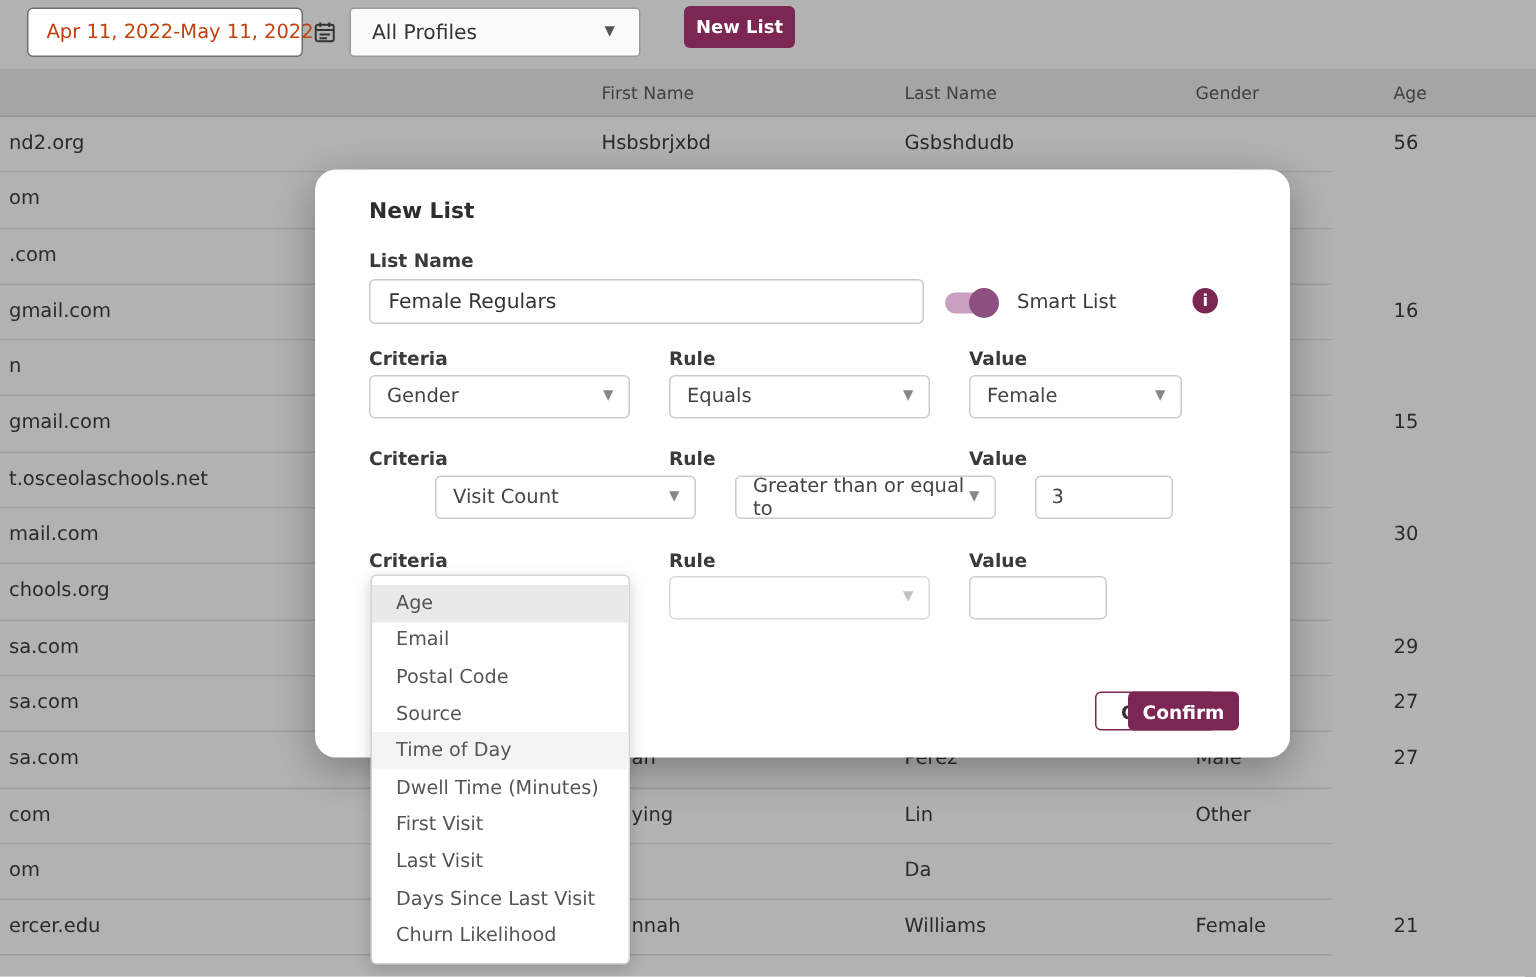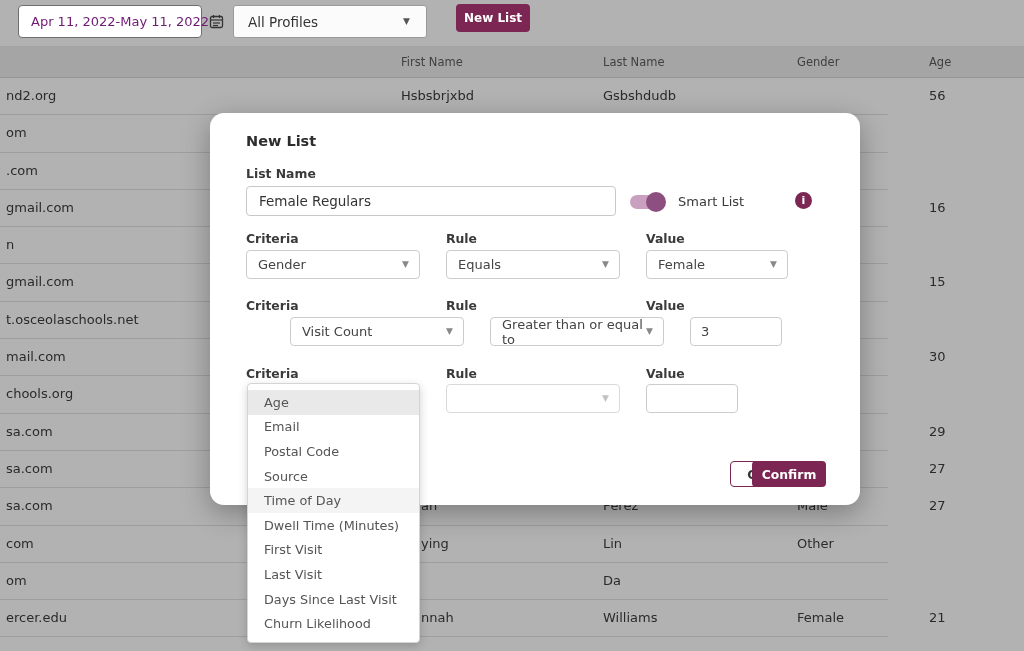--- a/index.html
+++ b/index.html
@@ -18,21 +18,21 @@
   .c-email { left:6px; } .c-first { left:401px; } .c-last { left:603px; }
   .c-gender { left:797px; } .c-age { left:929px; }
 
   
   .overlay { position:absolute; inset:0; background:rgba(0,0,0,0.30); z-index:4; }
 
   
   .datebox { position:absolute; left:18px; top:5px; width:184px; height:33px; z-index:5;
              background:#fff; border:1px solid #6e6e6e; border-radius:4px;
              display:flex; align-items:center; padding:0 9px 0 12px; cursor:pointer; }
-  .datebox .dtxt { font-size:13px; color:#701a75; white-space:nowrap; }
+  .datebox .dtxt { font-size:13px; color:#c2410c; white-space:nowrap; }
   .datebox svg { margin-left:auto; flex:none; }
   .profilebox { position:absolute; left:233px; top:5px; width:194px; height:33px; z-index:5;
                 background:#fbfbfb; border:1px solid #9a9a9a; border-radius:3px;
                 display:flex; align-items:center; padding:0 16px 0 14px; cursor:pointer; }
   .profilebox .ptxt { font-size:13.5px; color:#333; }
   .caret { margin-left:auto; font-size:9px; color:#555; line-height:1; }
   .newlist { position:absolute; left:456px; top:4px; width:74px; height:28px; z-index:5;
              border:none; border-radius:4px; color:#fff; font-weight:bold; font-size:12px;
              font-family:inherit; cursor:pointer; }
 

